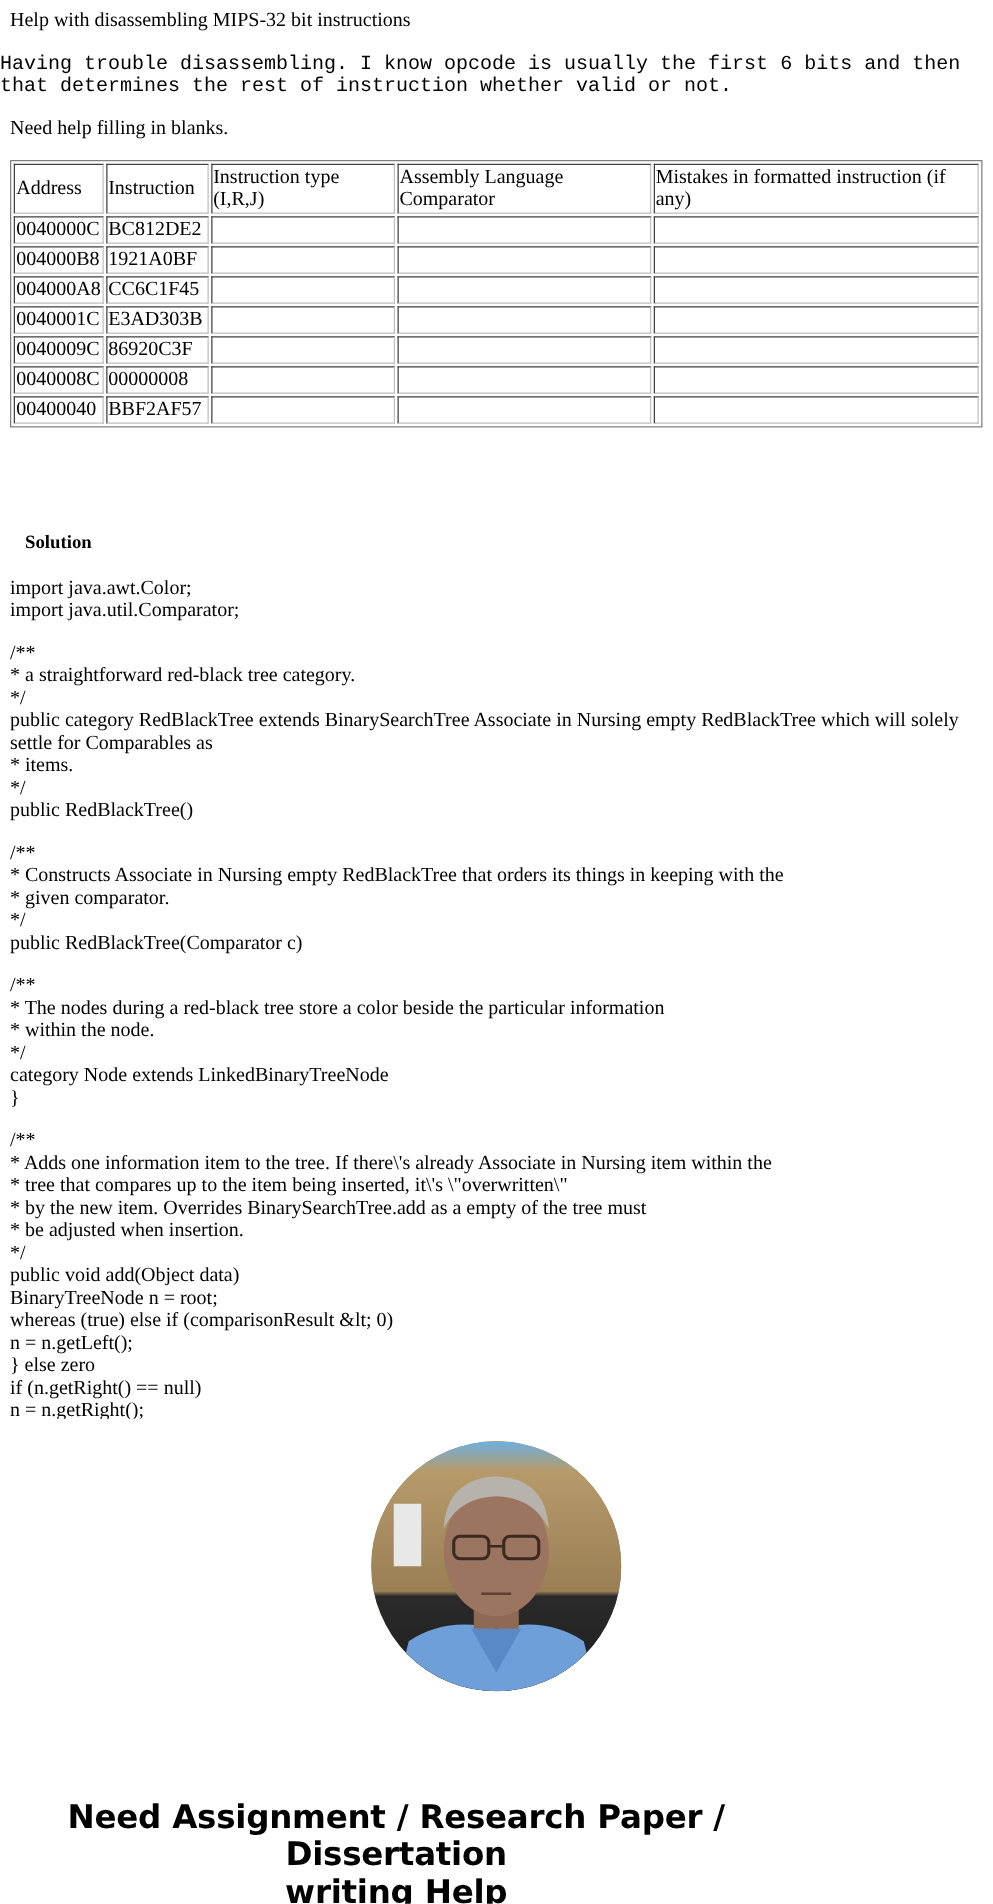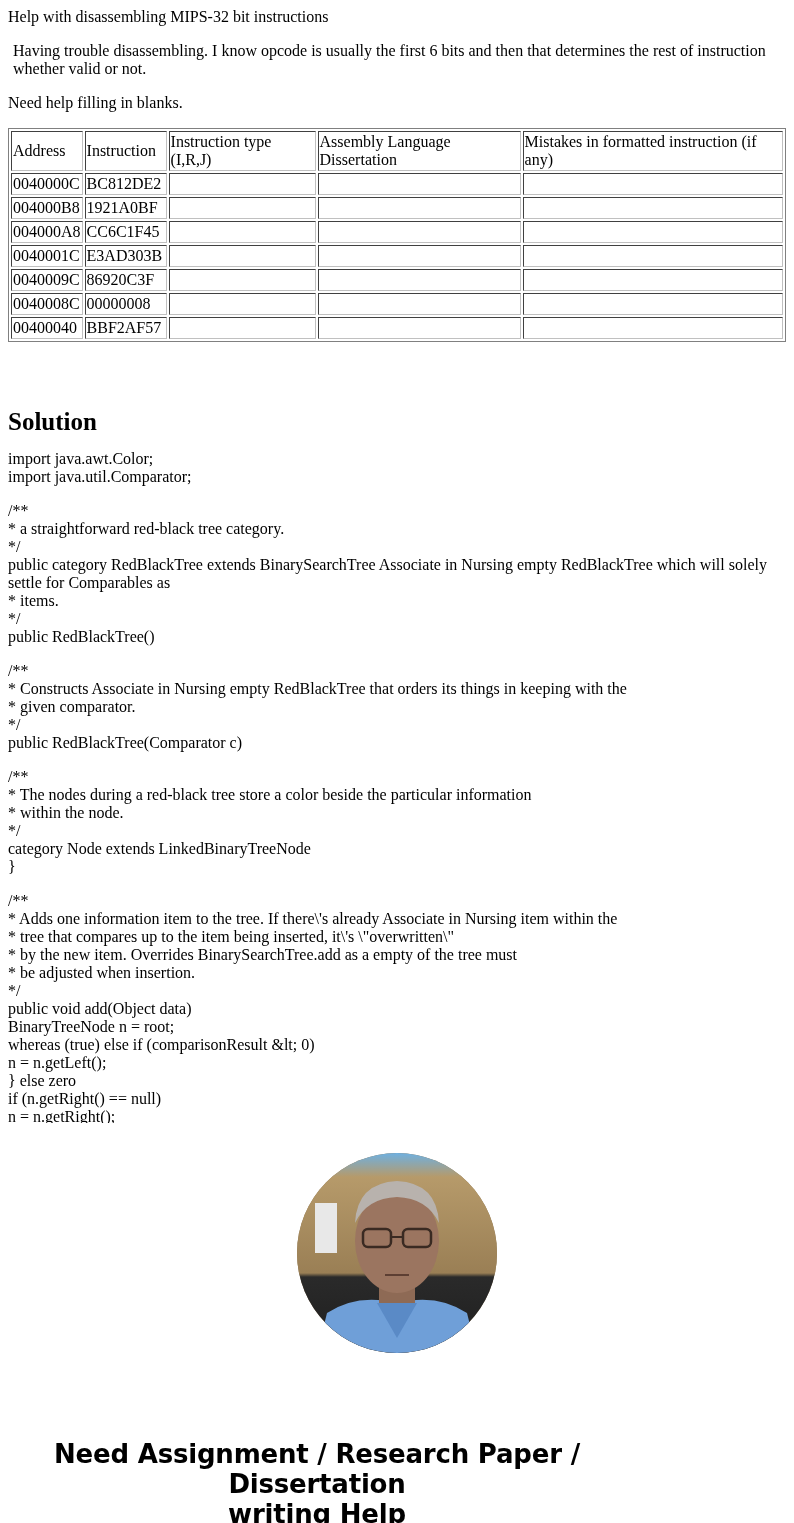--- a/index.html
+++ b/index.html
@@ -8,21 +8,21 @@
     height: 1523px;
     position: relative;
     font-family: "Liberation Serif", serif;
     font-size: 16px;
     line-height: 18px;
     color: #000;
     overflow: hidden;
   }
   p { margin: 0; }
   .q-title { position: absolute; left: 8px; top: 8px; }
-  .q-body { position: absolute; left: 13px; top: 42px; width: 770px; }
+  .q-body { position: absolute; left: 0; top: 42px; width: 770px; font-family: Liberation Mono, monospace; }
   .q-need { position: absolute; left: 8px; top: 94px; }
 
   table.qtable {
     position: absolute;
     left: 8px;
     top: 128px;
     width: 778px;
     border: 1px solid #808080;
     border-spacing: 2px;
     border-collapse: separate;
@@ -44,29 +44,29 @@
   .col-addr { width: 66px; margin-left: 28px; }
   .col-instr { width: 78px; }
   .col-type { width: 143px; }
   .col-asm { width: 199px; }
   .col-mist { width: auto; }
 
   h3.sol {
     position: absolute;
     left: 8px;
     top: 411px;
-    margin: 0;
-    font-size: 25px;
+    margin: 12px;
+    font-size: 15px;
     font-weight: bold;
     line-height: 22px;
   }
   .solution {
     position: absolute;
     left: 8px;
-    top: 450px;
+    top: 462px;
     width: 778px;
     height: 673px;
     overflow: hidden;
   }
   .solution .block { margin-bottom: 16px; }
   .solution .line { display: block; white-space: normal; }
 
   .avatar {
     position: absolute;
     left: 297px;
@@ -97,21 +97,21 @@
 <p class="q-title">Help with disassembling MIPS-32 bit instructions</p>
 <p class="q-body">Having trouble disassembling. I know opcode is usually the first 6 bits and then that determines the rest of instruction whether valid or not.</p>
 <p class="q-need">Need help filling in blanks.</p>
 
 <table class="qtable">
   <tbody id="qtable-body">
     <tr class="head">
       <td class="col-addr">Address</td>
       <td class="col-instr">Instruction</td>
       <td class="col-type">Instruction type (I,R,J)</td>
-      <td class="col-asm">Assembly Language Dissertation</td>
+      <td class="col-asm">Assembly Language Comparator</td>
       <td class="col-mist">Mistakes in formatted instruction (if any)</td>
     </tr>
   <tr>
         <td>0040000C</td>
         <td>BC812DE2</td>
         <td></td>
         <td></td>
         <td></td>
       </tr>
       <tr>

